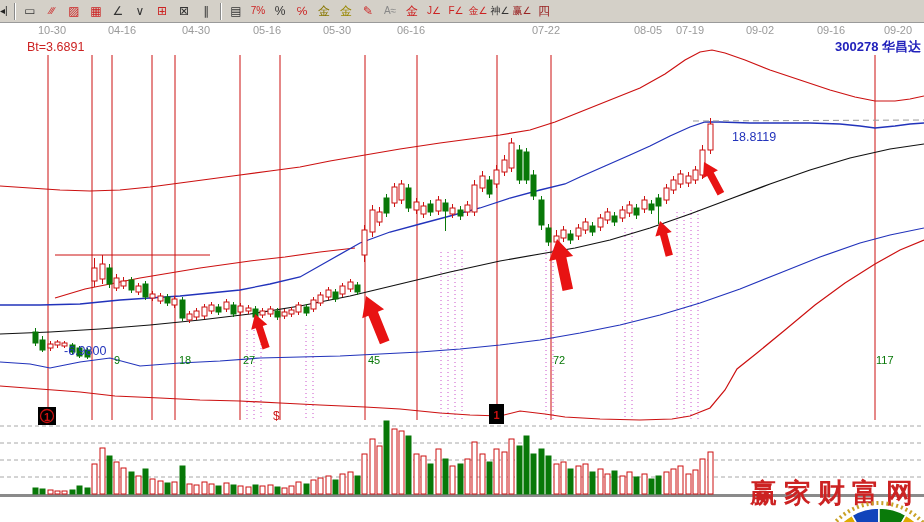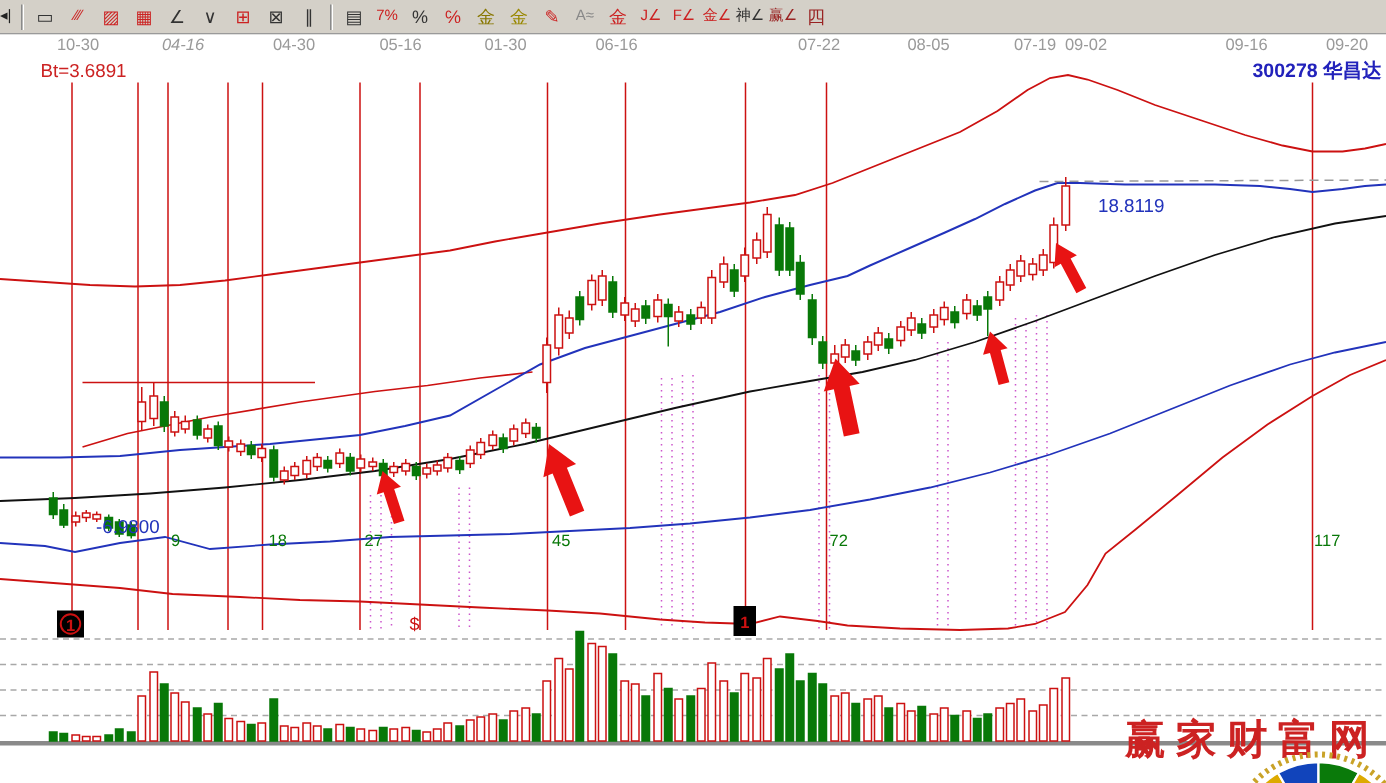--- a/index.html
+++ b/index.html
@@ -44,30 +44,30 @@
       <div class="tb-icon" style="color: rgb(204, 34, 34);">金</div>
       <div class="tb-icon" style="color: rgb(204, 34, 34); font-size: 10px;">J∠</div>
       <div class="tb-icon" style="color: rgb(204, 34, 34); font-size: 10px;">F∠</div>
       <div class="tb-icon" style="color: rgb(204, 34, 34); font-size: 10px;">金∠</div>
       <div class="tb-icon" style="color: rgb(51, 51, 51); font-size: 10px;">神∠</div>
       <div class="tb-icon" style="color: rgb(153, 34, 34); font-size: 10px;">赢∠</div>
       <div class="tb-icon" style="color: rgb(153, 34, 34);">四</div>
     </div>
 <div class="date-axis" id="date-axis">
       <span class="date-label" style="left: 52px;">10-30</span>
-      <span class="date-label" style="left: 122px; font-style: italic;">04-16</span>
+      <span class="date-label" style="left: 122px;">04-16</span>
       <span class="date-label" style="left: 196px;">04-30</span>
       <span class="date-label" style="left: 267px;">05-16</span>
-      <span class="date-label" style="left: 337px;">01-30</span>
+      <span class="date-label" style="left: 337px;">05-30</span>
       <span class="date-label" style="left: 411px; text-align: right;">06-16</span>
       <span class="date-label" style="left: 475px; margin-top: 48px;">06-30</span>
       <span class="date-label" style="left: 546px;">07-22</span>
-      <span class="date-label" style="left: 619px;">08-05</span>
+      <span class="date-label" style="left: 648px;">08-05</span>
       <span class="date-label" style="left: 690px;">07-19</span>
-      <span class="date-label" style="left: 724px;">09-02</span>
+      <span class="date-label" style="left: 760px;">09-02</span>
       <span class="date-label" style="left: 831px;">09-16</span>
       <span class="date-label" style="left: 898px;">09-20</span>
     </div>
 <svg class="chart" id="chart-svg" width="924" height="484" viewBox="0 38 924 484">
       <rect x="0" y="38" width="924" height="484" fill="#ffffff"></rect>
       <line x1="247" y1="330" x2="247" y2="420" stroke="#cc55cc" stroke-width="1" stroke-dasharray="1,3"></line>
       <line x1="254" y1="330" x2="254" y2="420" stroke="#cc55cc" stroke-width="1" stroke-dasharray="1,3"></line>
       <line x1="261" y1="332" x2="261" y2="420" stroke="#cc55cc" stroke-width="1" stroke-dasharray="1,3"></line>
       <line x1="306" y1="325" x2="306" y2="420" stroke="#cc55cc" stroke-width="1" stroke-dasharray="1,3"></line>
       <line x1="313" y1="325" x2="313" y2="420" stroke="#cc55cc" stroke-width="1" stroke-dasharray="1,3"></line>

